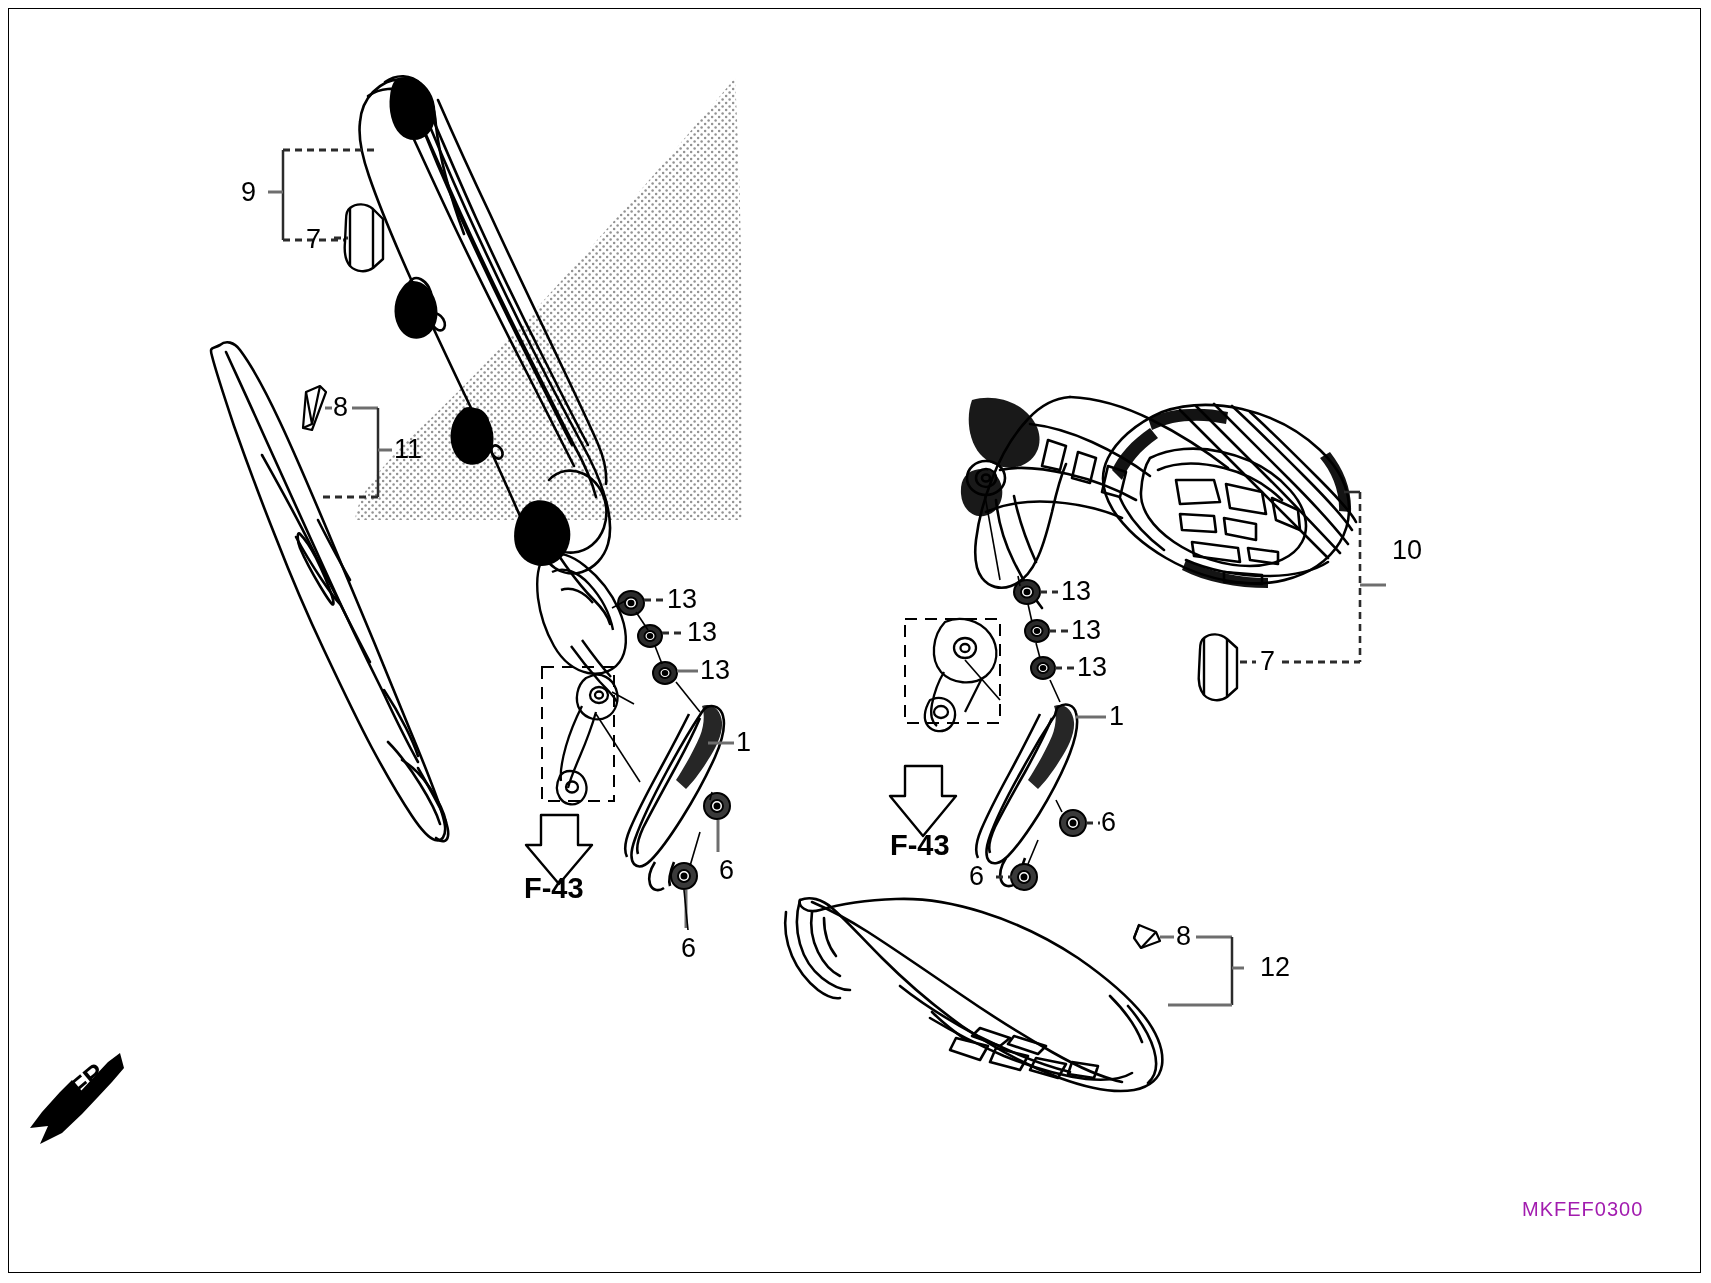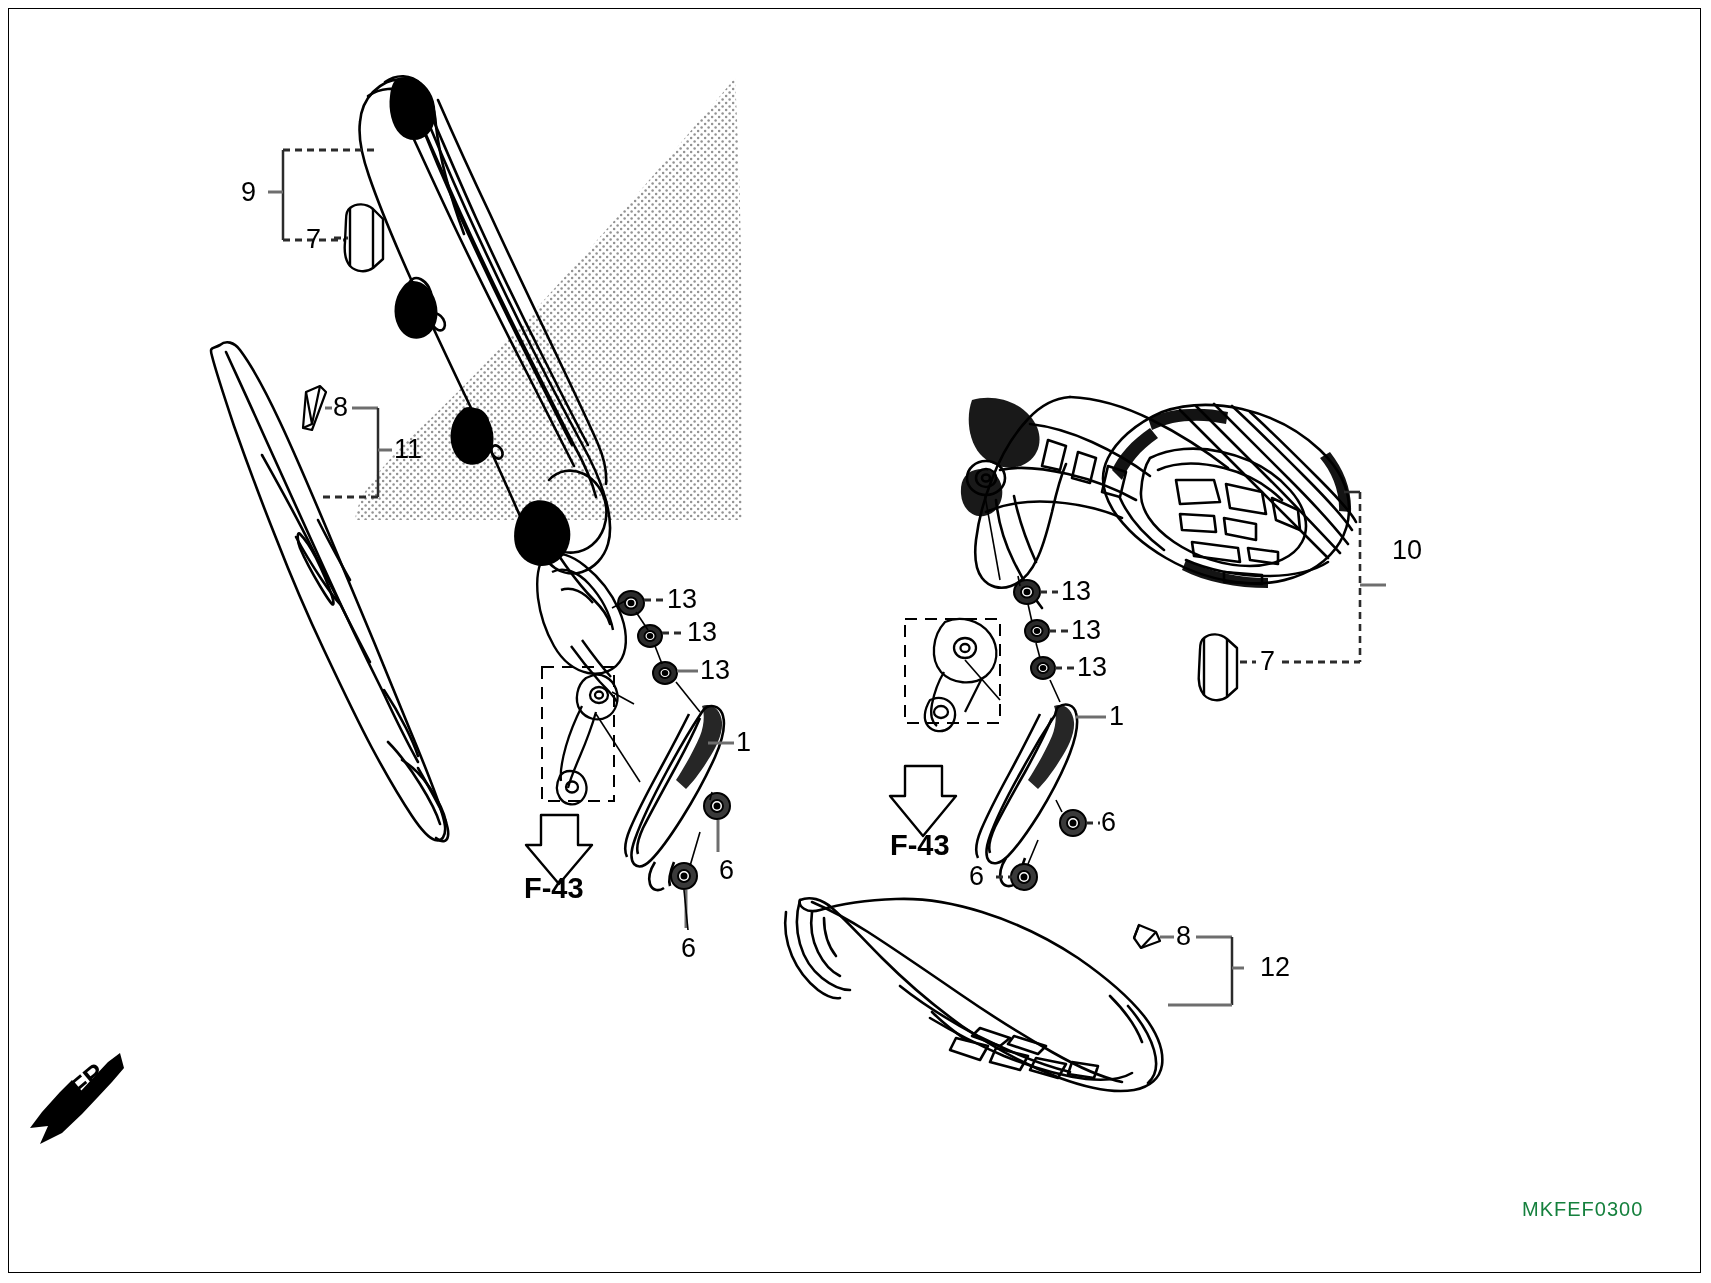--- a/index.html
+++ b/index.html
@@ -51,21 +51,21 @@
     color: #000;
     white-space: nowrap;
     line-height: 1;
     text-align: right;
   }
   .diagcode {
     position: absolute;
     font-family: "Liberation Sans", sans-serif;
     font-size: 20px;
     letter-spacing: 1px;
-    color: #15803d;
+    color: #a21caf;
     white-space: nowrap;
   }
   .frlabel {
     position: absolute;
     font-family: "Liberation Sans", sans-serif;
     font-size: 26px;
     font-weight: bold;
     color: #000;
     transform: rotate(-40deg);
     white-space: nowrap;

